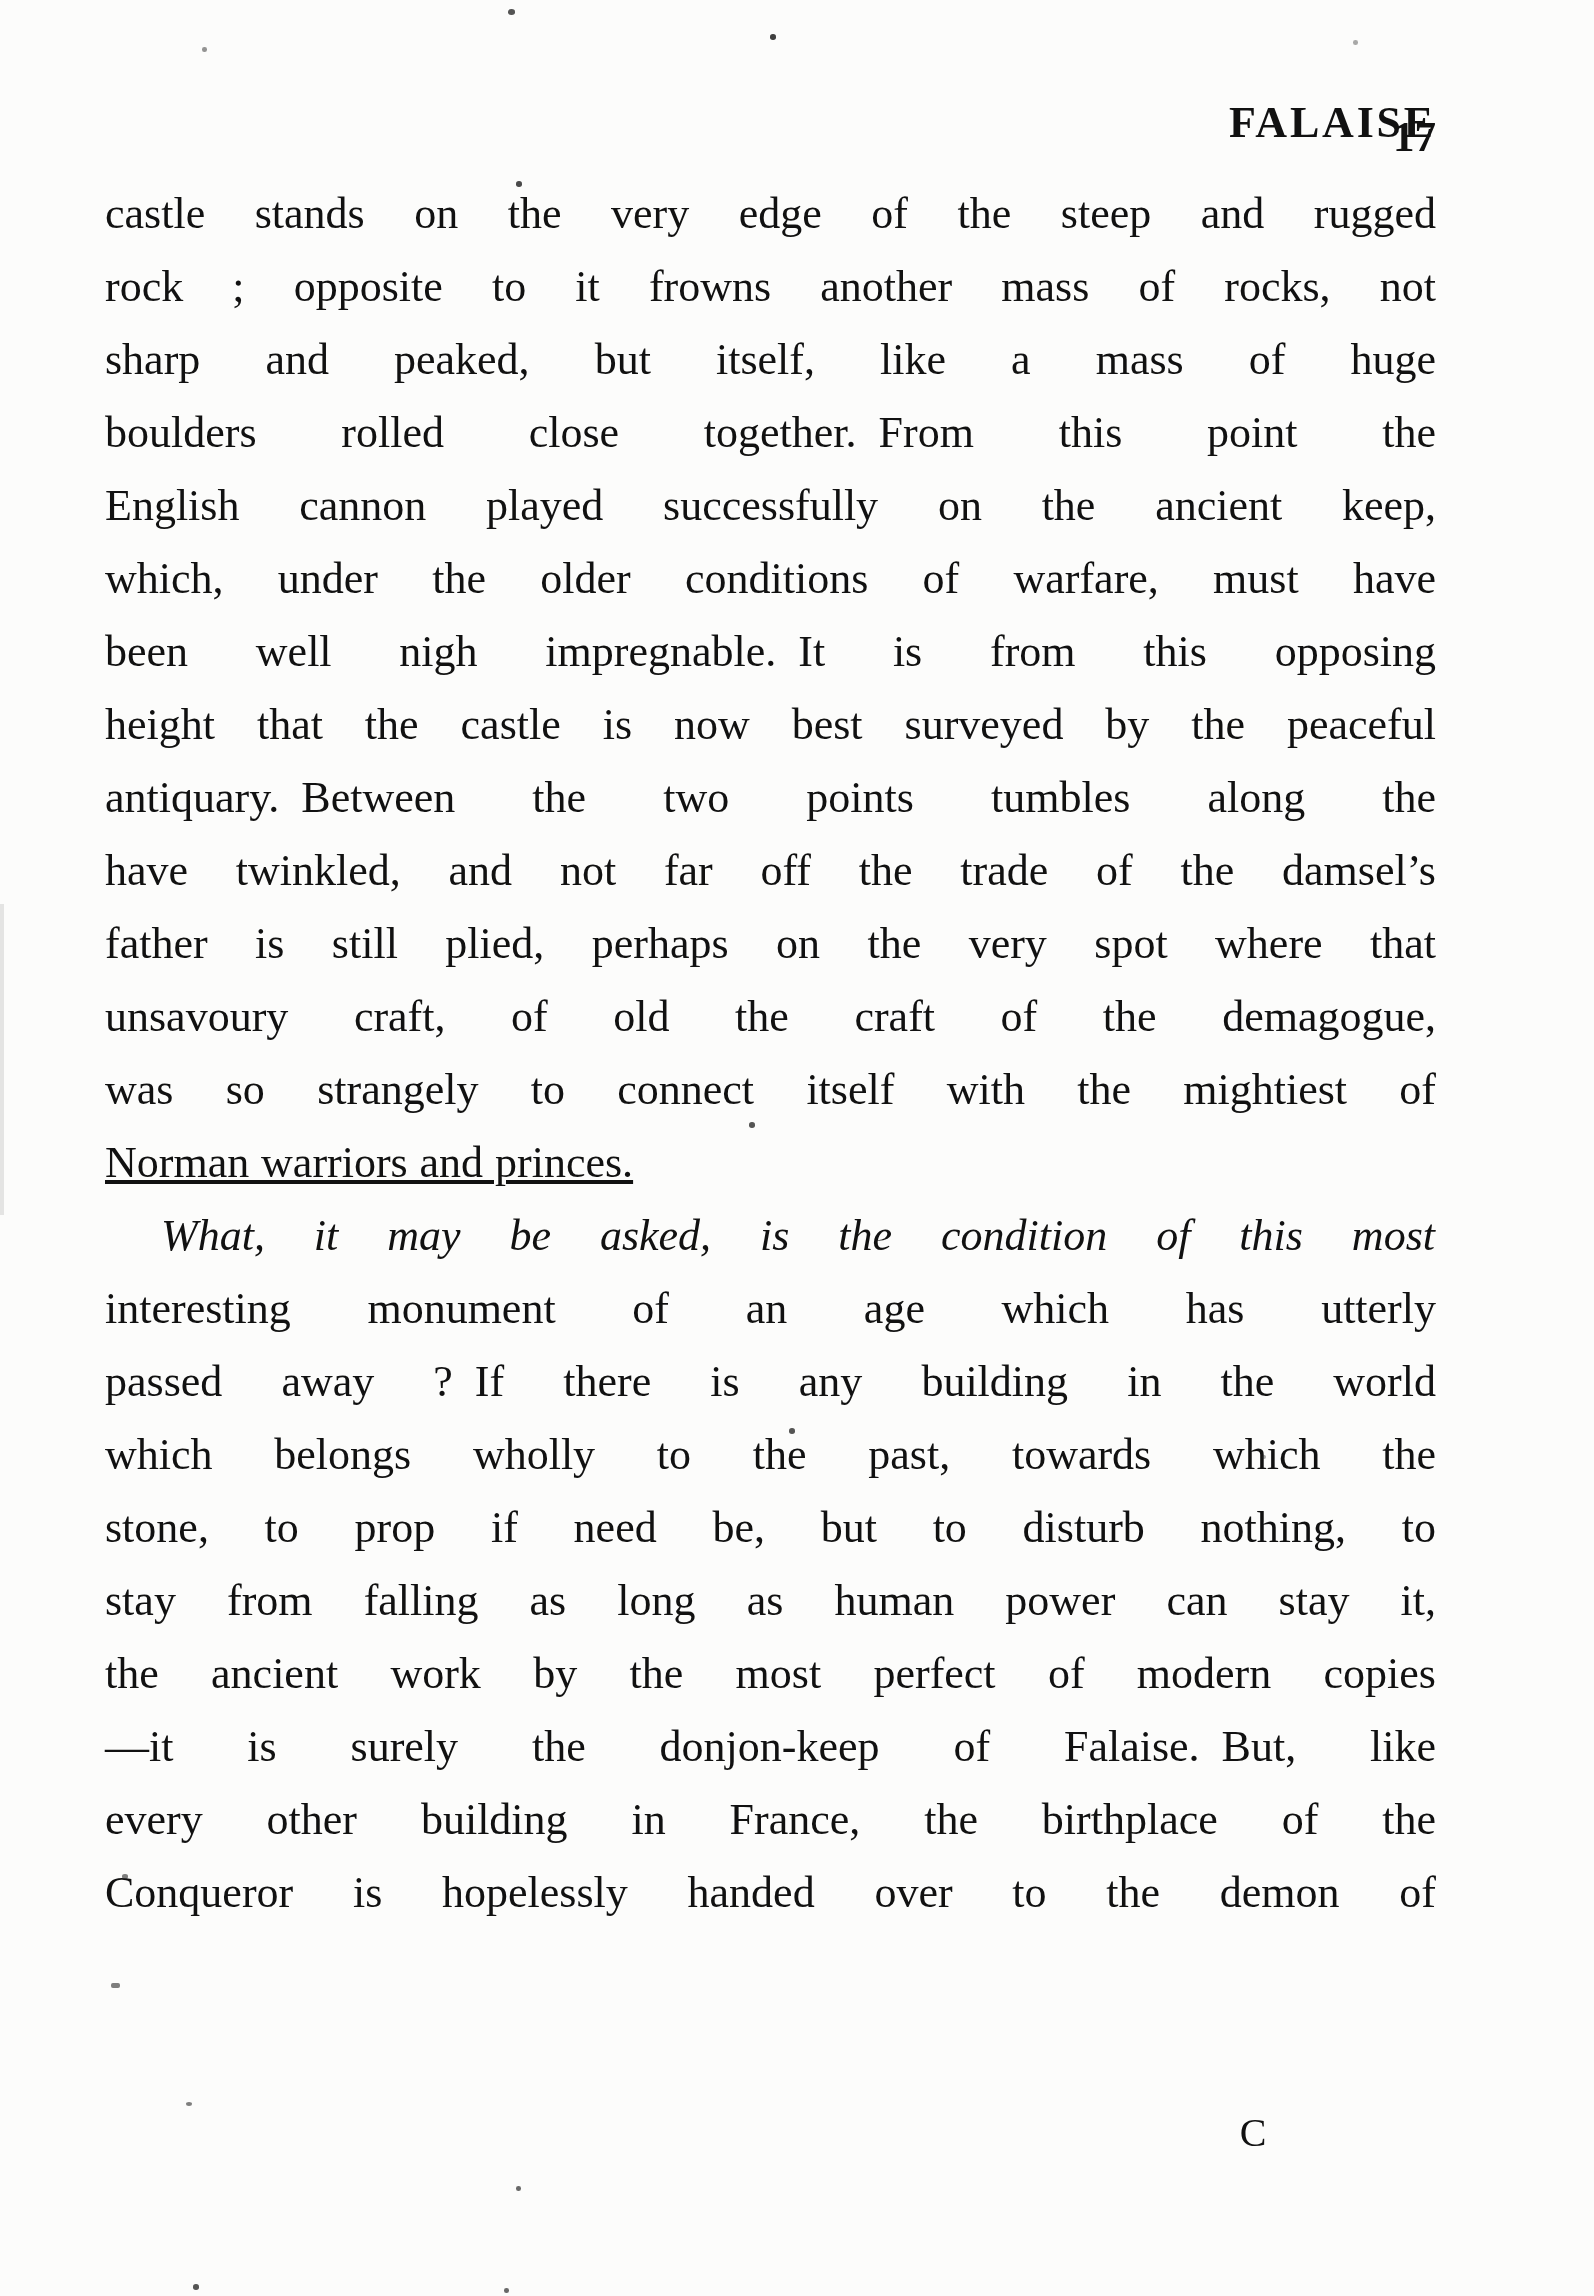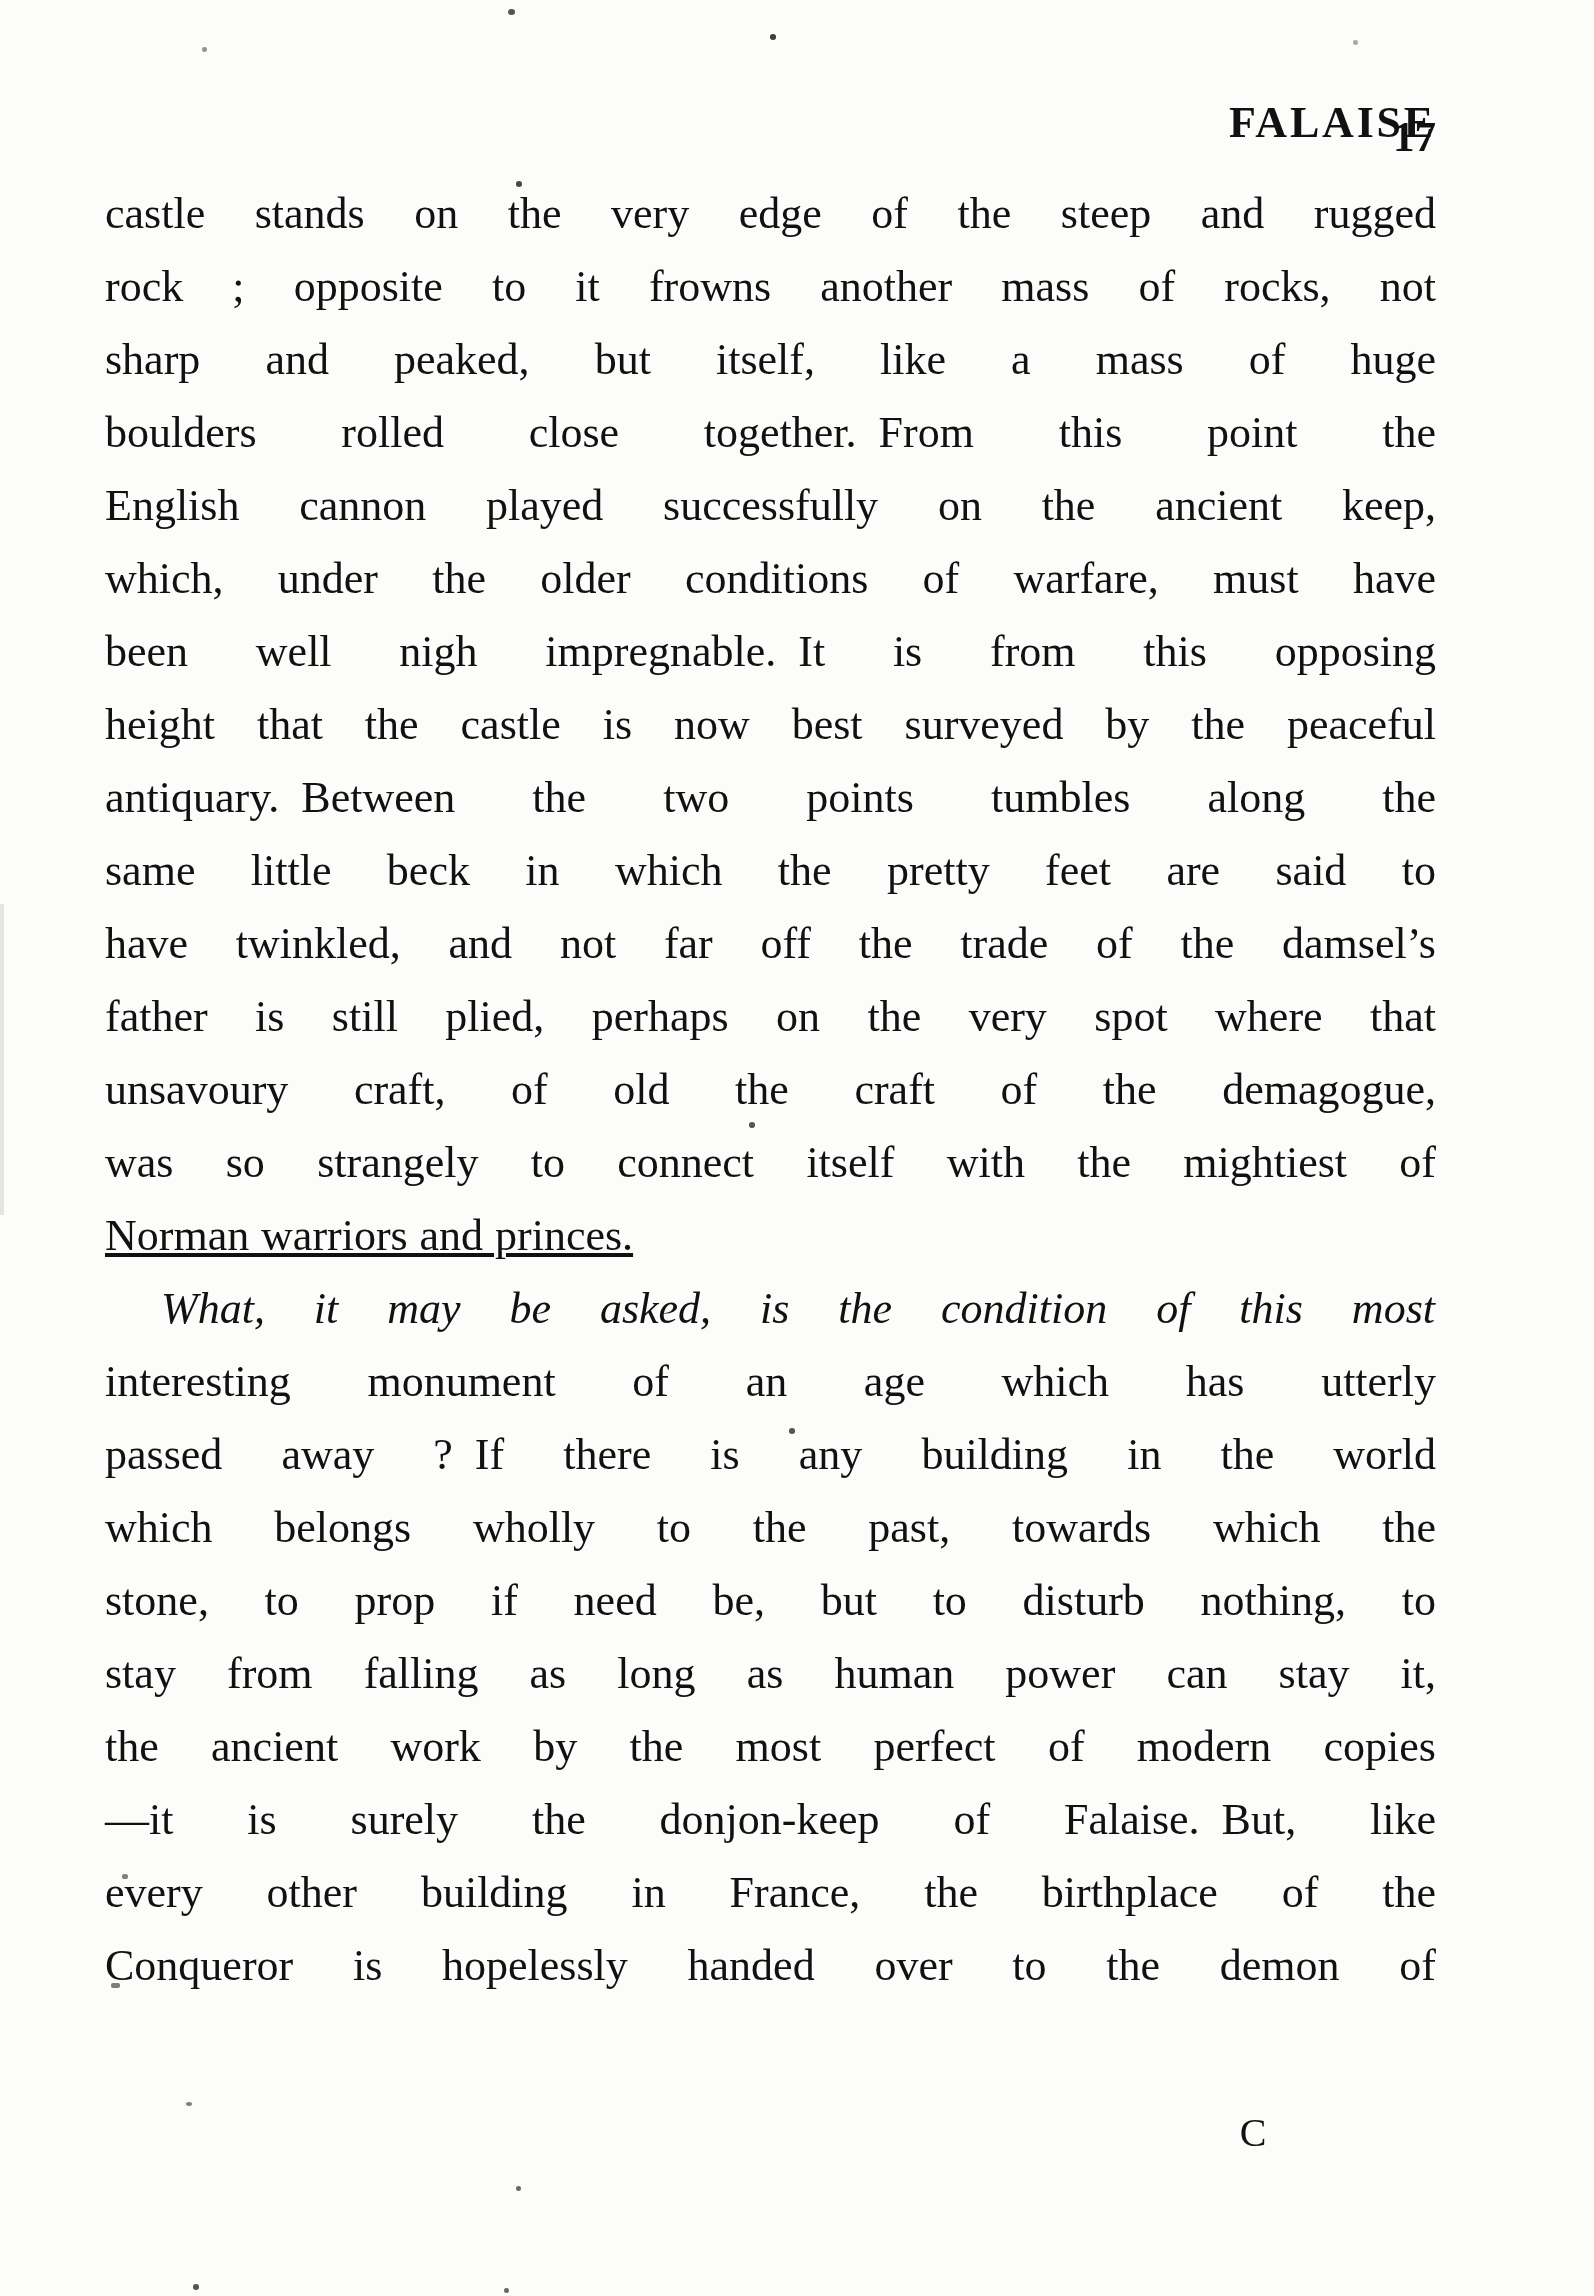--- a/index.html
+++ b/index.html
@@ -101,21 +101,20 @@
   <div class="body-text">
     <div class="line">castle stands on the very edge of the steep and rugged</div>
     <div class="line">rock ; opposite to it frowns another mass of rocks, not</div>
     <div class="line">sharp and peaked, but itself, like a mass of huge</div>
     <div class="line">boulders rolled close together. From this point the</div>
     <div class="line">English cannon played successfully on the ancient keep,</div>
     <div class="line">which, under the older conditions of warfare, must have</div>
     <div class="line">been well nigh impregnable. It is from this opposing</div>
     <div class="line">height that the castle is now best surveyed by the peaceful</div>
     <div class="line">antiquary. Between the two points tumbles along the</div>
-    <div class="line">same little beck in which the pretty feet are said to</div>
     <div class="line">have twinkled, and not far off the trade of the damsel’s</div>
     <div class="line">father is still plied, perhaps on the very spot where that</div>
     <div class="line">unsavoury craft, of old the craft of the demagogue,</div>
     <div class="line">was so strangely to connect itself with the mightiest of</div>
     <div class="line para-end">Norman warriors and princes.</div>
 
     <div class="line indent">What, it may be asked, is the condition of this most</div>
     <div class="line">interesting monument of an age which has utterly</div>
     <div class="line">passed away ? If there is any building in the world</div>
     <div class="line">which belongs wholly to the past, towards which the</div>

